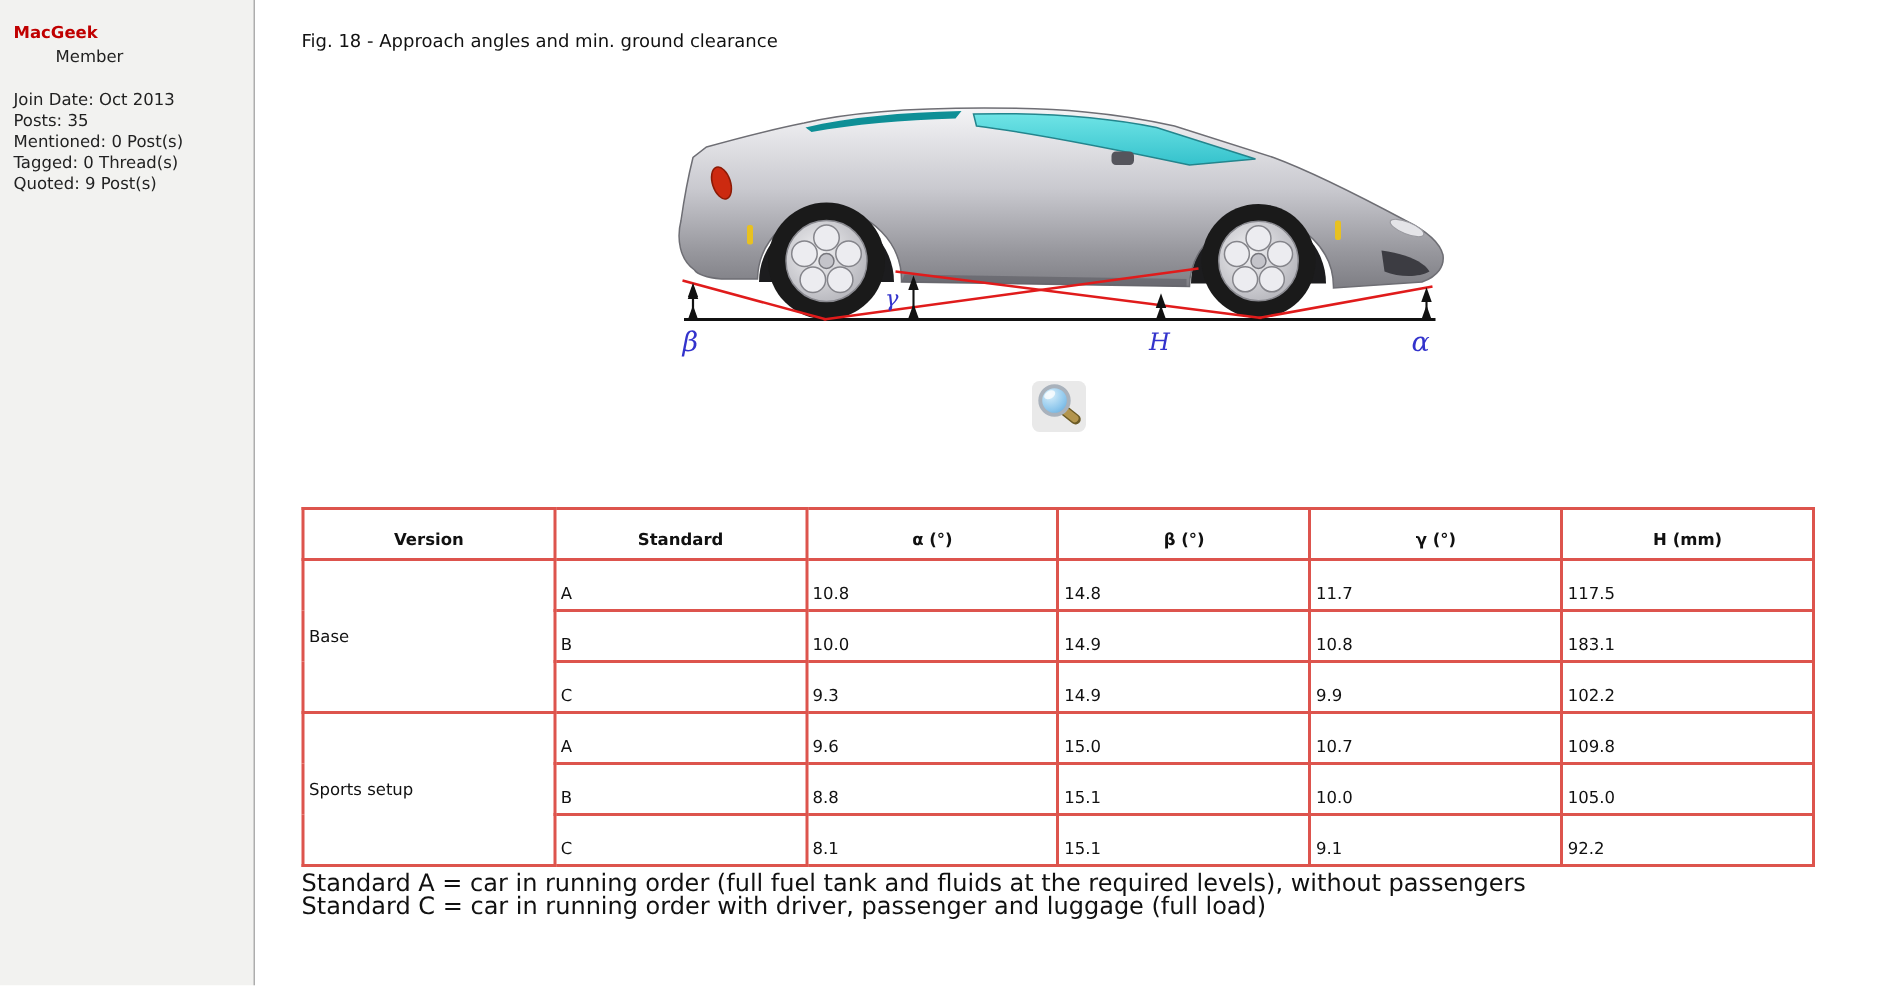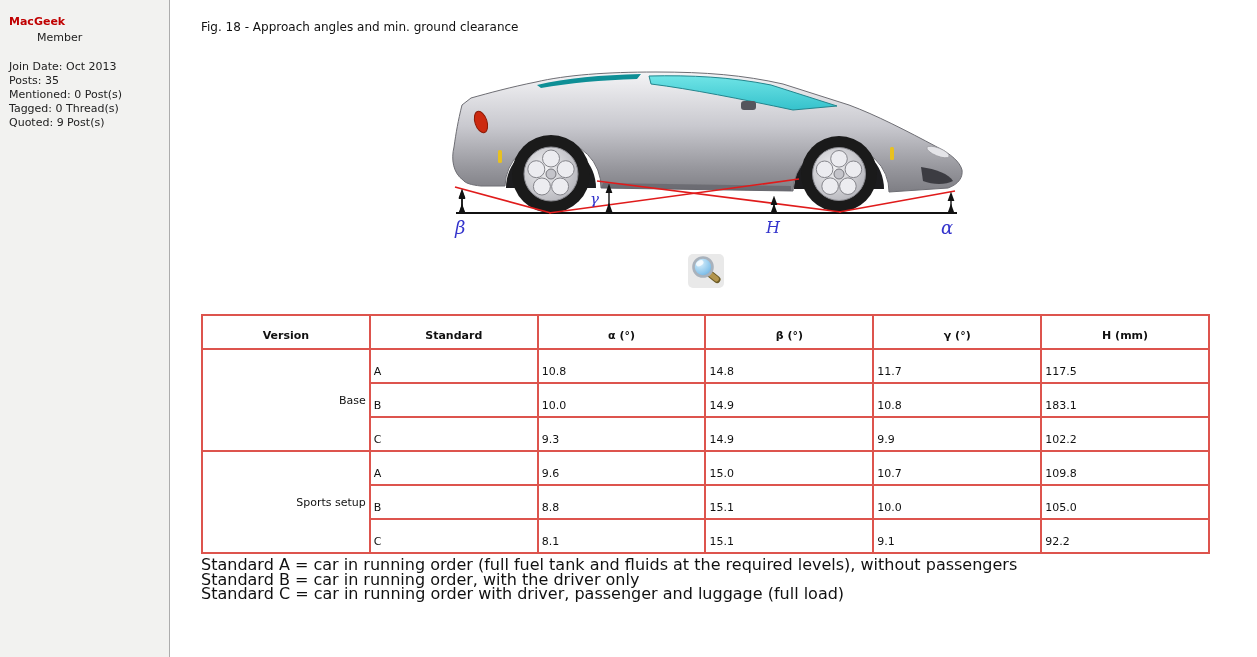--- a/index.html
+++ b/index.html
@@ -28,35 +28,35 @@
   
   .main { flex:1; padding:12px 0 0 31px; }
   .content-wrap { width:1009px; }
   .fig-title { font-size:12px; font-weight:normal; margin:8px 0 0 0; color:#111; }
   .car-area { width:530px; margin:21px auto 0 auto; }
   .car-area svg { display:block; }
   .magnifier-wrap { width:38px; margin:7px auto 0 auto; }
   .magnifier-wrap svg { display:block; cursor:pointer; }
   
   table.spec {
-    width:1009px; margin-top:24px;
+    width:1009px; margin-top:48px;
     border-collapse:collapse; table-layout:fixed;
     font-size:11px; color:#111;
   }
   table.spec th, table.spec td { border:2px solid #dd544d; }
   table.spec th {
     height:34px; font-weight:bold; text-align:center;
     vertical-align:bottom; padding:0 3px 6px 3px; font-size:11px;
   }
   table.spec td {
     height:34px; text-align:left;
     vertical-align:bottom; padding:0 3px 4px 3px;
     background:#ffffff;
   }
-  table.spec td.version-cell { vertical-align:middle; padding:0 3px;text-align:right; }
+  table.spec td.version-cell { vertical-align:middle; padding:0 3px; }
   
   .footnotes { margin-top:4px; font-size:16px; line-height:14.6px; color:#111; }
 </style>
 </head>
 <body>
 
 <div class="sidebar">
   <a class="username">MacGeek</a>
   <div class="usertitle">Member</div>
   <div class="user-stats">
@@ -252,18 +252,17 @@
             <td>8.1</td>
             <td>15.1</td>
             <td>9.1</td>
             <td>92.2</td>
           </tr>
         </tbody>
     </table>
 
     <div class="footnotes">
         <div>Standard A = car in running order (full fuel tank and fluids at the required levels), without passengers</div>
-        <div>Standard B = car in running order, with the driver only</div>
         <div>Standard C = car in running order with driver, passenger and luggage (full load)</div>
       </div>
 
   </div>
 </div>
 
 </body></html>

